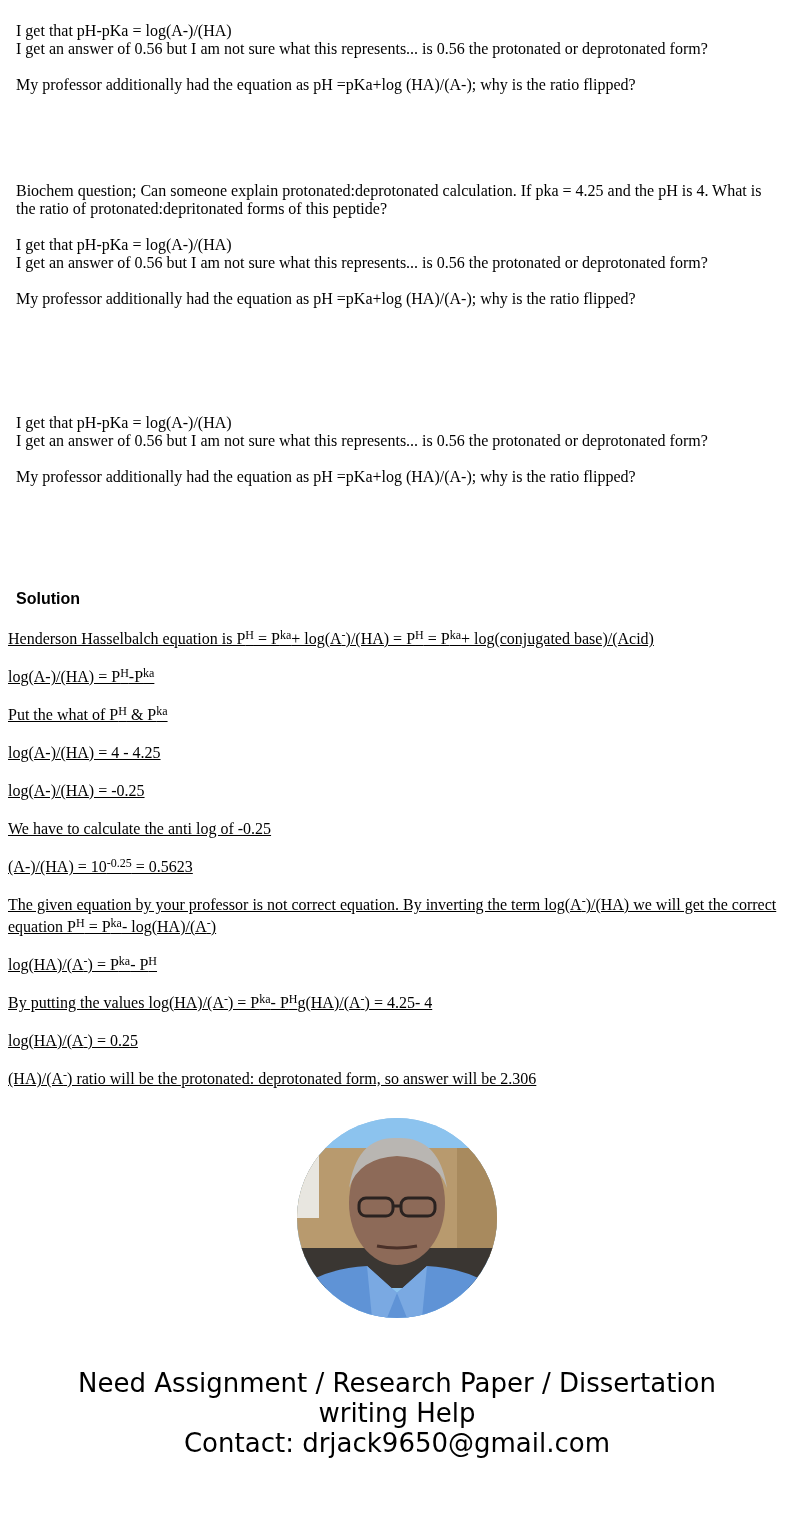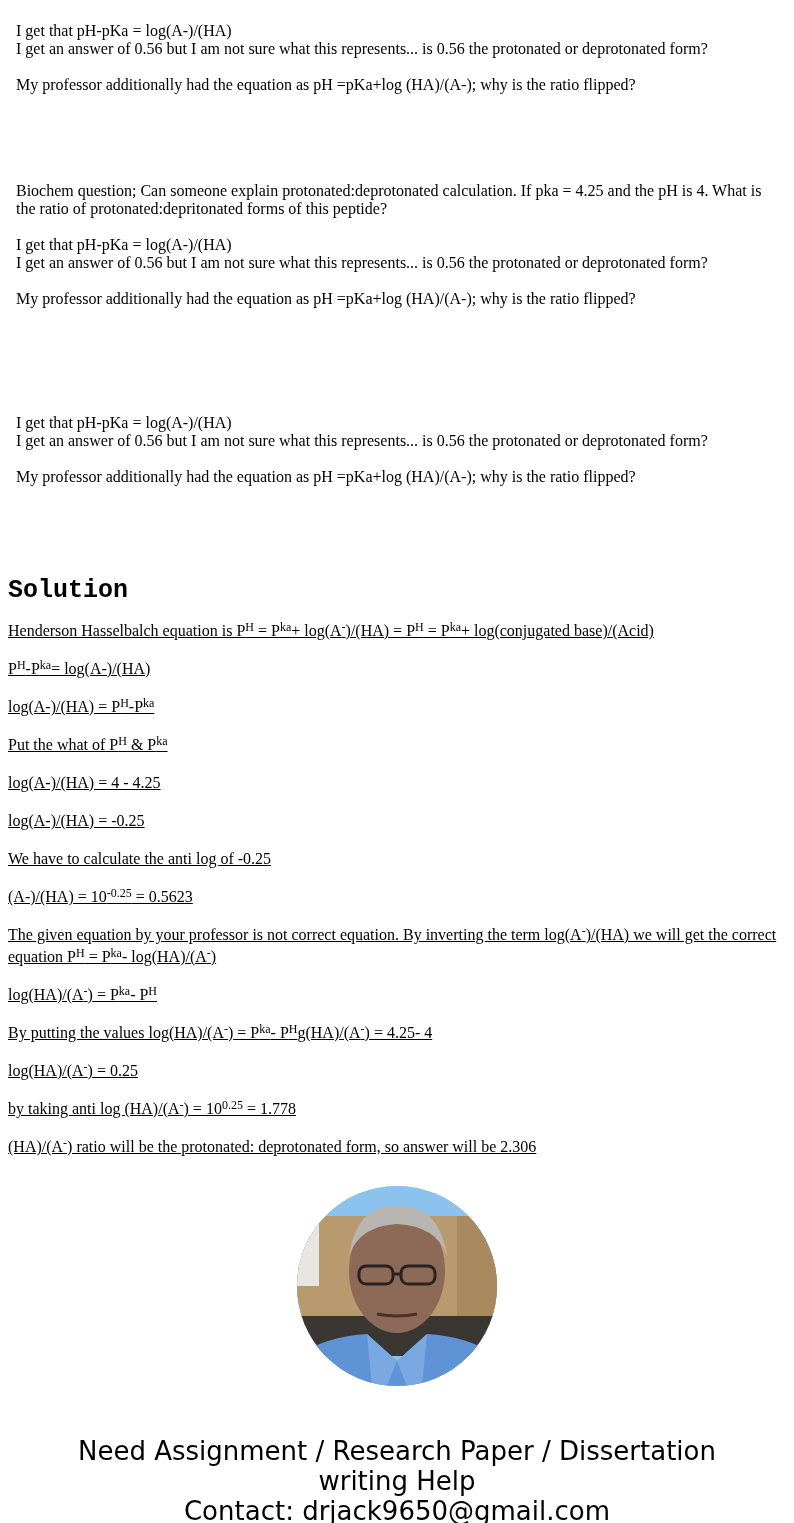--- a/index.html
+++ b/index.html
@@ -27,24 +27,24 @@
     }
     .blank {
       height: 18px;
     }
     sup {
       font-size: 12px;
       line-height: 0;
       vertical-align: 5px;
     }
     h3 {
-      font-family: Liberation Mono, monospace;
-      font-size: 25px;
+      font-family: Liberation Sans, sans-serif;
+      font-size: 16px;
       font-weight: bold;
-      margin: 0;
+      margin: 8px;
       line-height: 22px;
     }
     .sol p {
       margin: 0 0 16px 0;
       line-height: 22px;
       text-decoration: underline;
     }
     .avatar-wrap {
       display: flex;
       justify-content: center;
@@ -102,23 +102,20 @@
 
   <div style="height:86px;"></div>
 
   <div class="sol">
     <h3 style="margin-bottom:18px;">Solution</h3>
 
     <p>
       <span>Henderson Hasselbalch equation is P</span><sup>H</sup><span> = P</span><sup>ka</sup><span>+ log(A</span><sup>-</sup><span>)/(HA) = P</span><sup>H</sup><span> = P</span><sup>ka</sup><span>+ log(conjugated base)/(Acid)</span>
     </p>
 
-    <p>
-      <span>P</span><sup>H</sup><span>-P</span><sup>ka</sup><span>= log(A-)/(HA)</span>
-    </p>
 
     <p>
       <span>log(A-)/(HA) = P</span><sup>H</sup><span>-P</span><sup>ka</sup>
     </p>
 
     <p>
       <span>Put the what of P</span><sup>H</sup><span> &amp; P</span><sup>ka</sup>
     </p>
 
     <p>log(A-)/(HA) = 4 - 4.25</p>
@@ -138,23 +135,20 @@
     </p>
 
     <p>
       <span>By putting the values log(HA)/(A</span><sup>-</sup><span>) = P</span><sup>ka</sup><span>- P</span><sup>H</sup><span>g(HA)/(A</span><sup>-</sup><span>) = 4.25- 4</span>
     </p>
 
     <p>
       <span>log(HA)/(A</span><sup>-</sup><span>) = 0.25</span>
     </p>
 
-    <p>
-      <span>by taking anti log (HA)/(A</span><sup>-</sup><span>) = 10</span><sup>0.25</sup><span> = 1.778</span>
-    </p>
 
     <p>
       <span>(HA)/(A</span><sup>-</sup><span>) ratio will be the protonated: deprotonated form, so answer will be 2.306</span>
     </p>
   </div>
 
   <div class="avatar-wrap">
     <div class="avatar">
       <svg width="200" height="200" viewBox="0 0 200 200">
         <rect x="0" y="0" width="200" height="200" fill="#8cc3ee"></rect>

